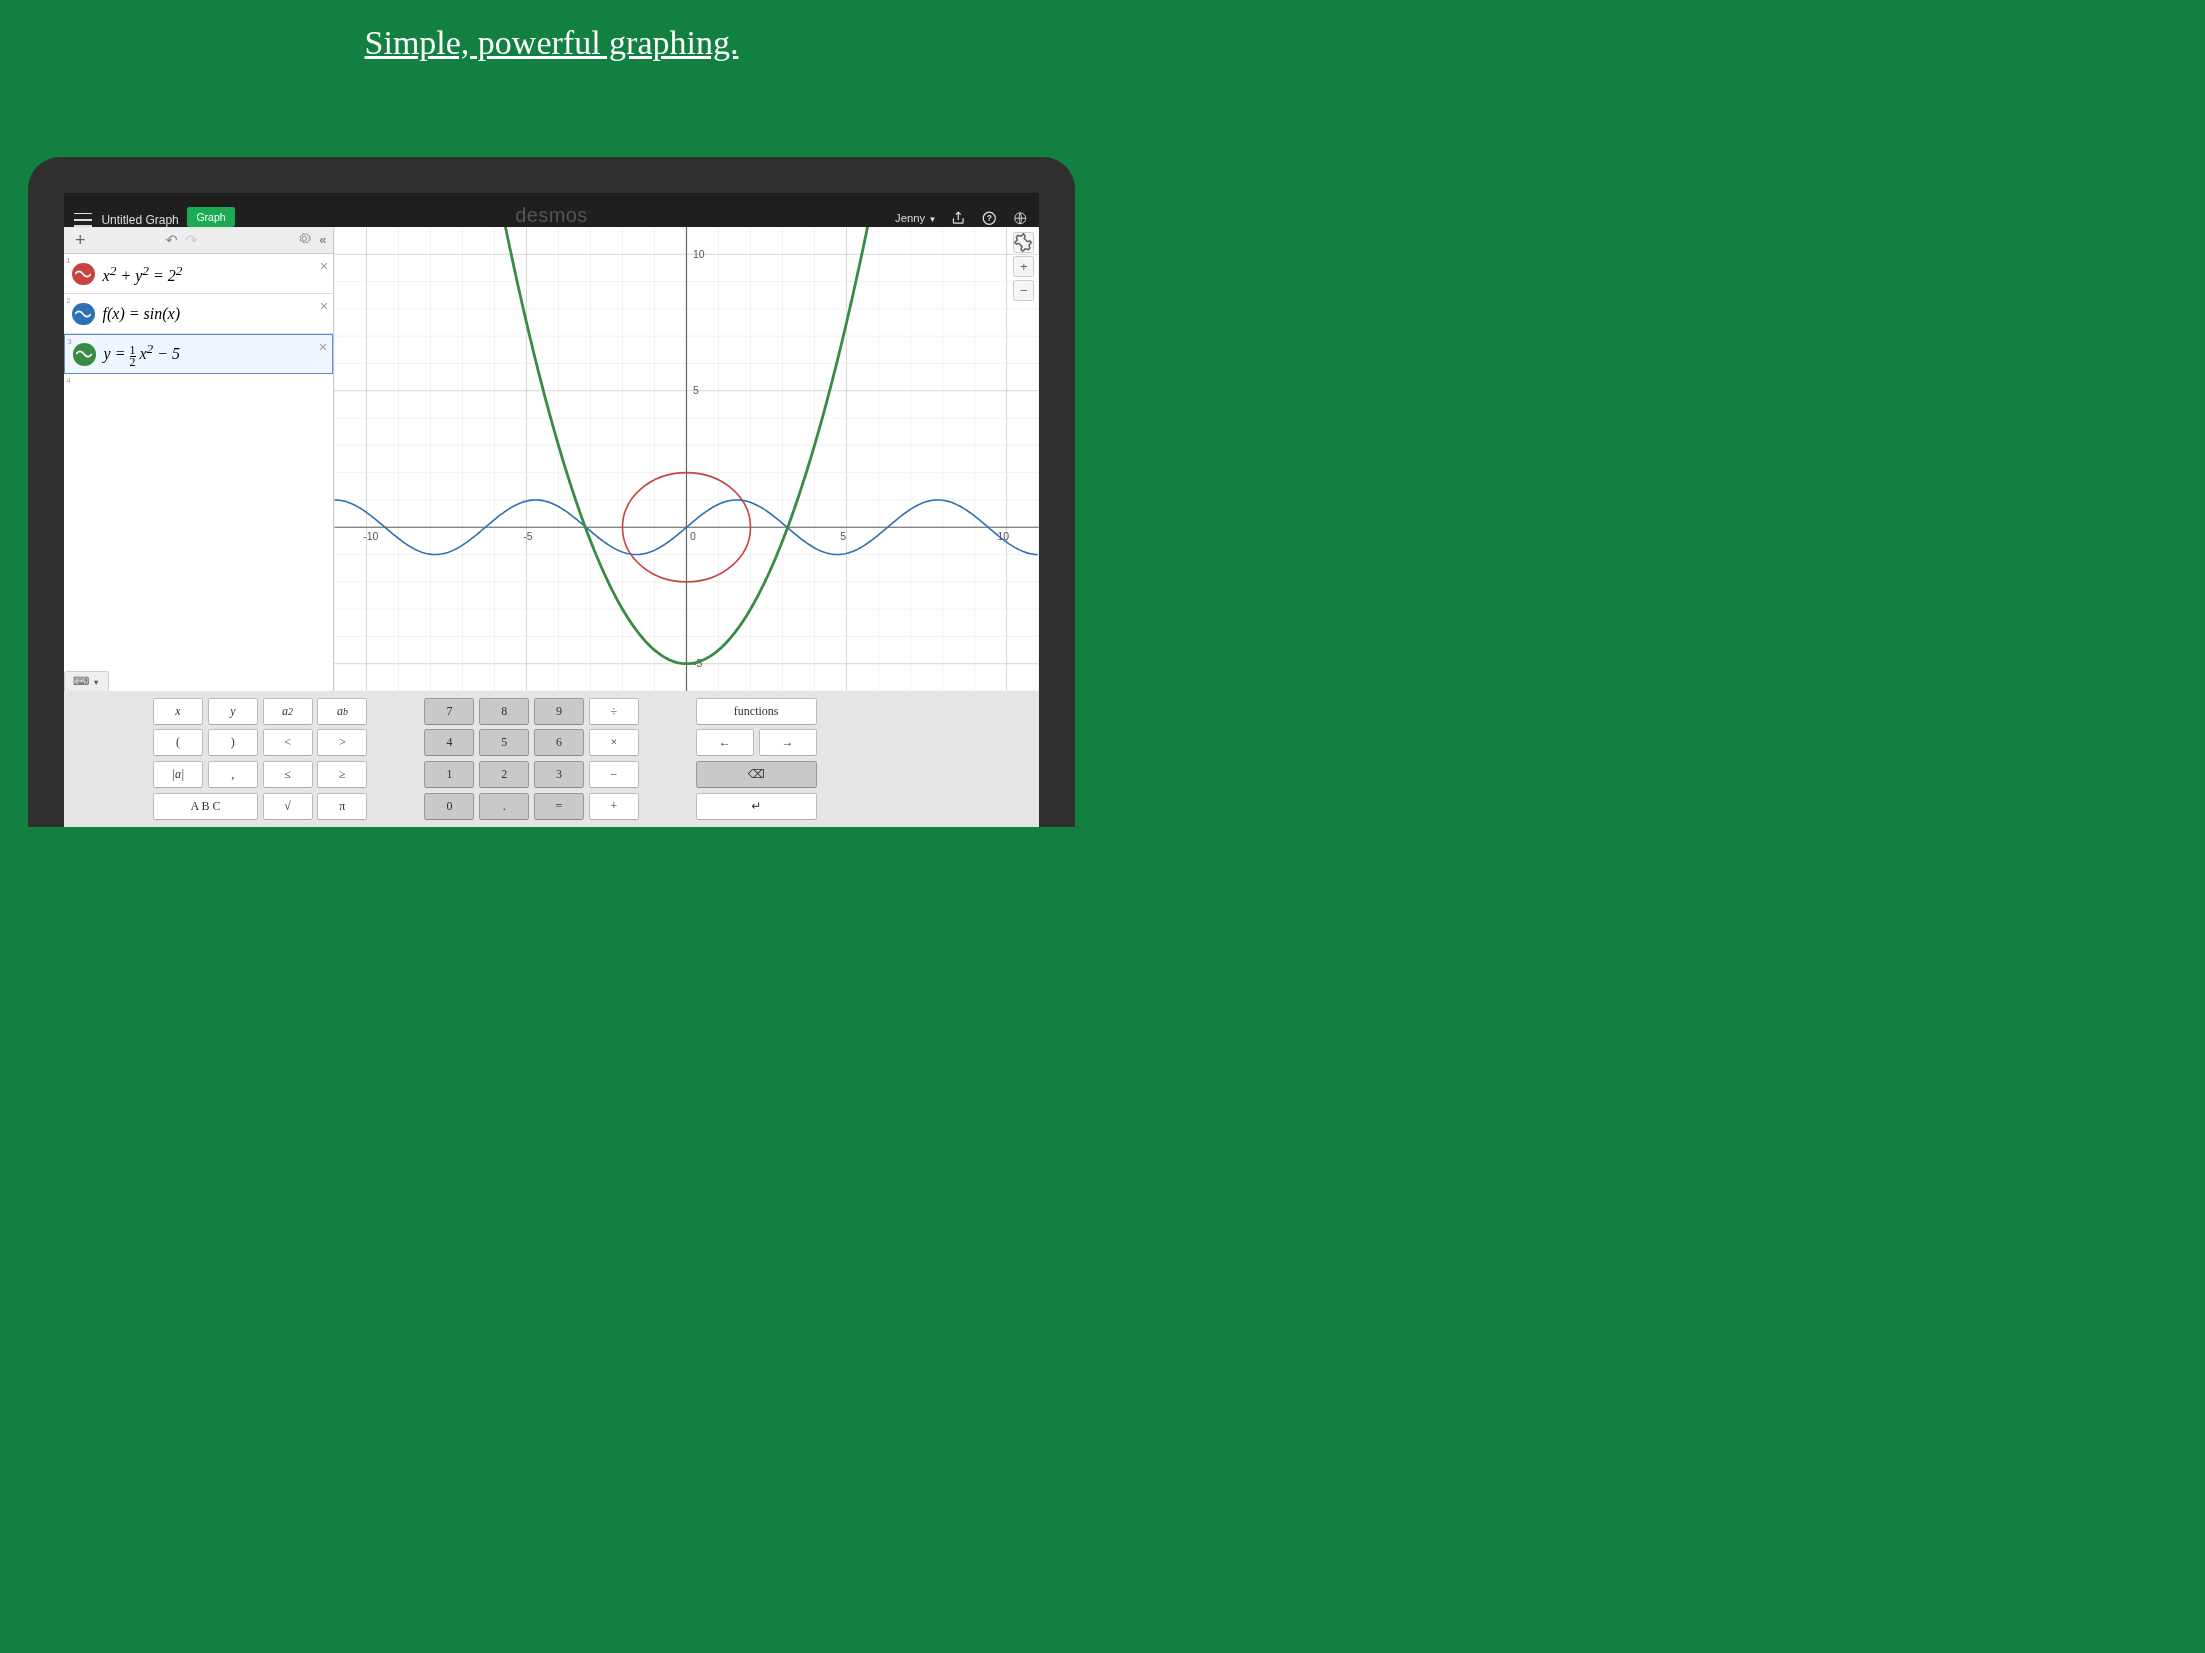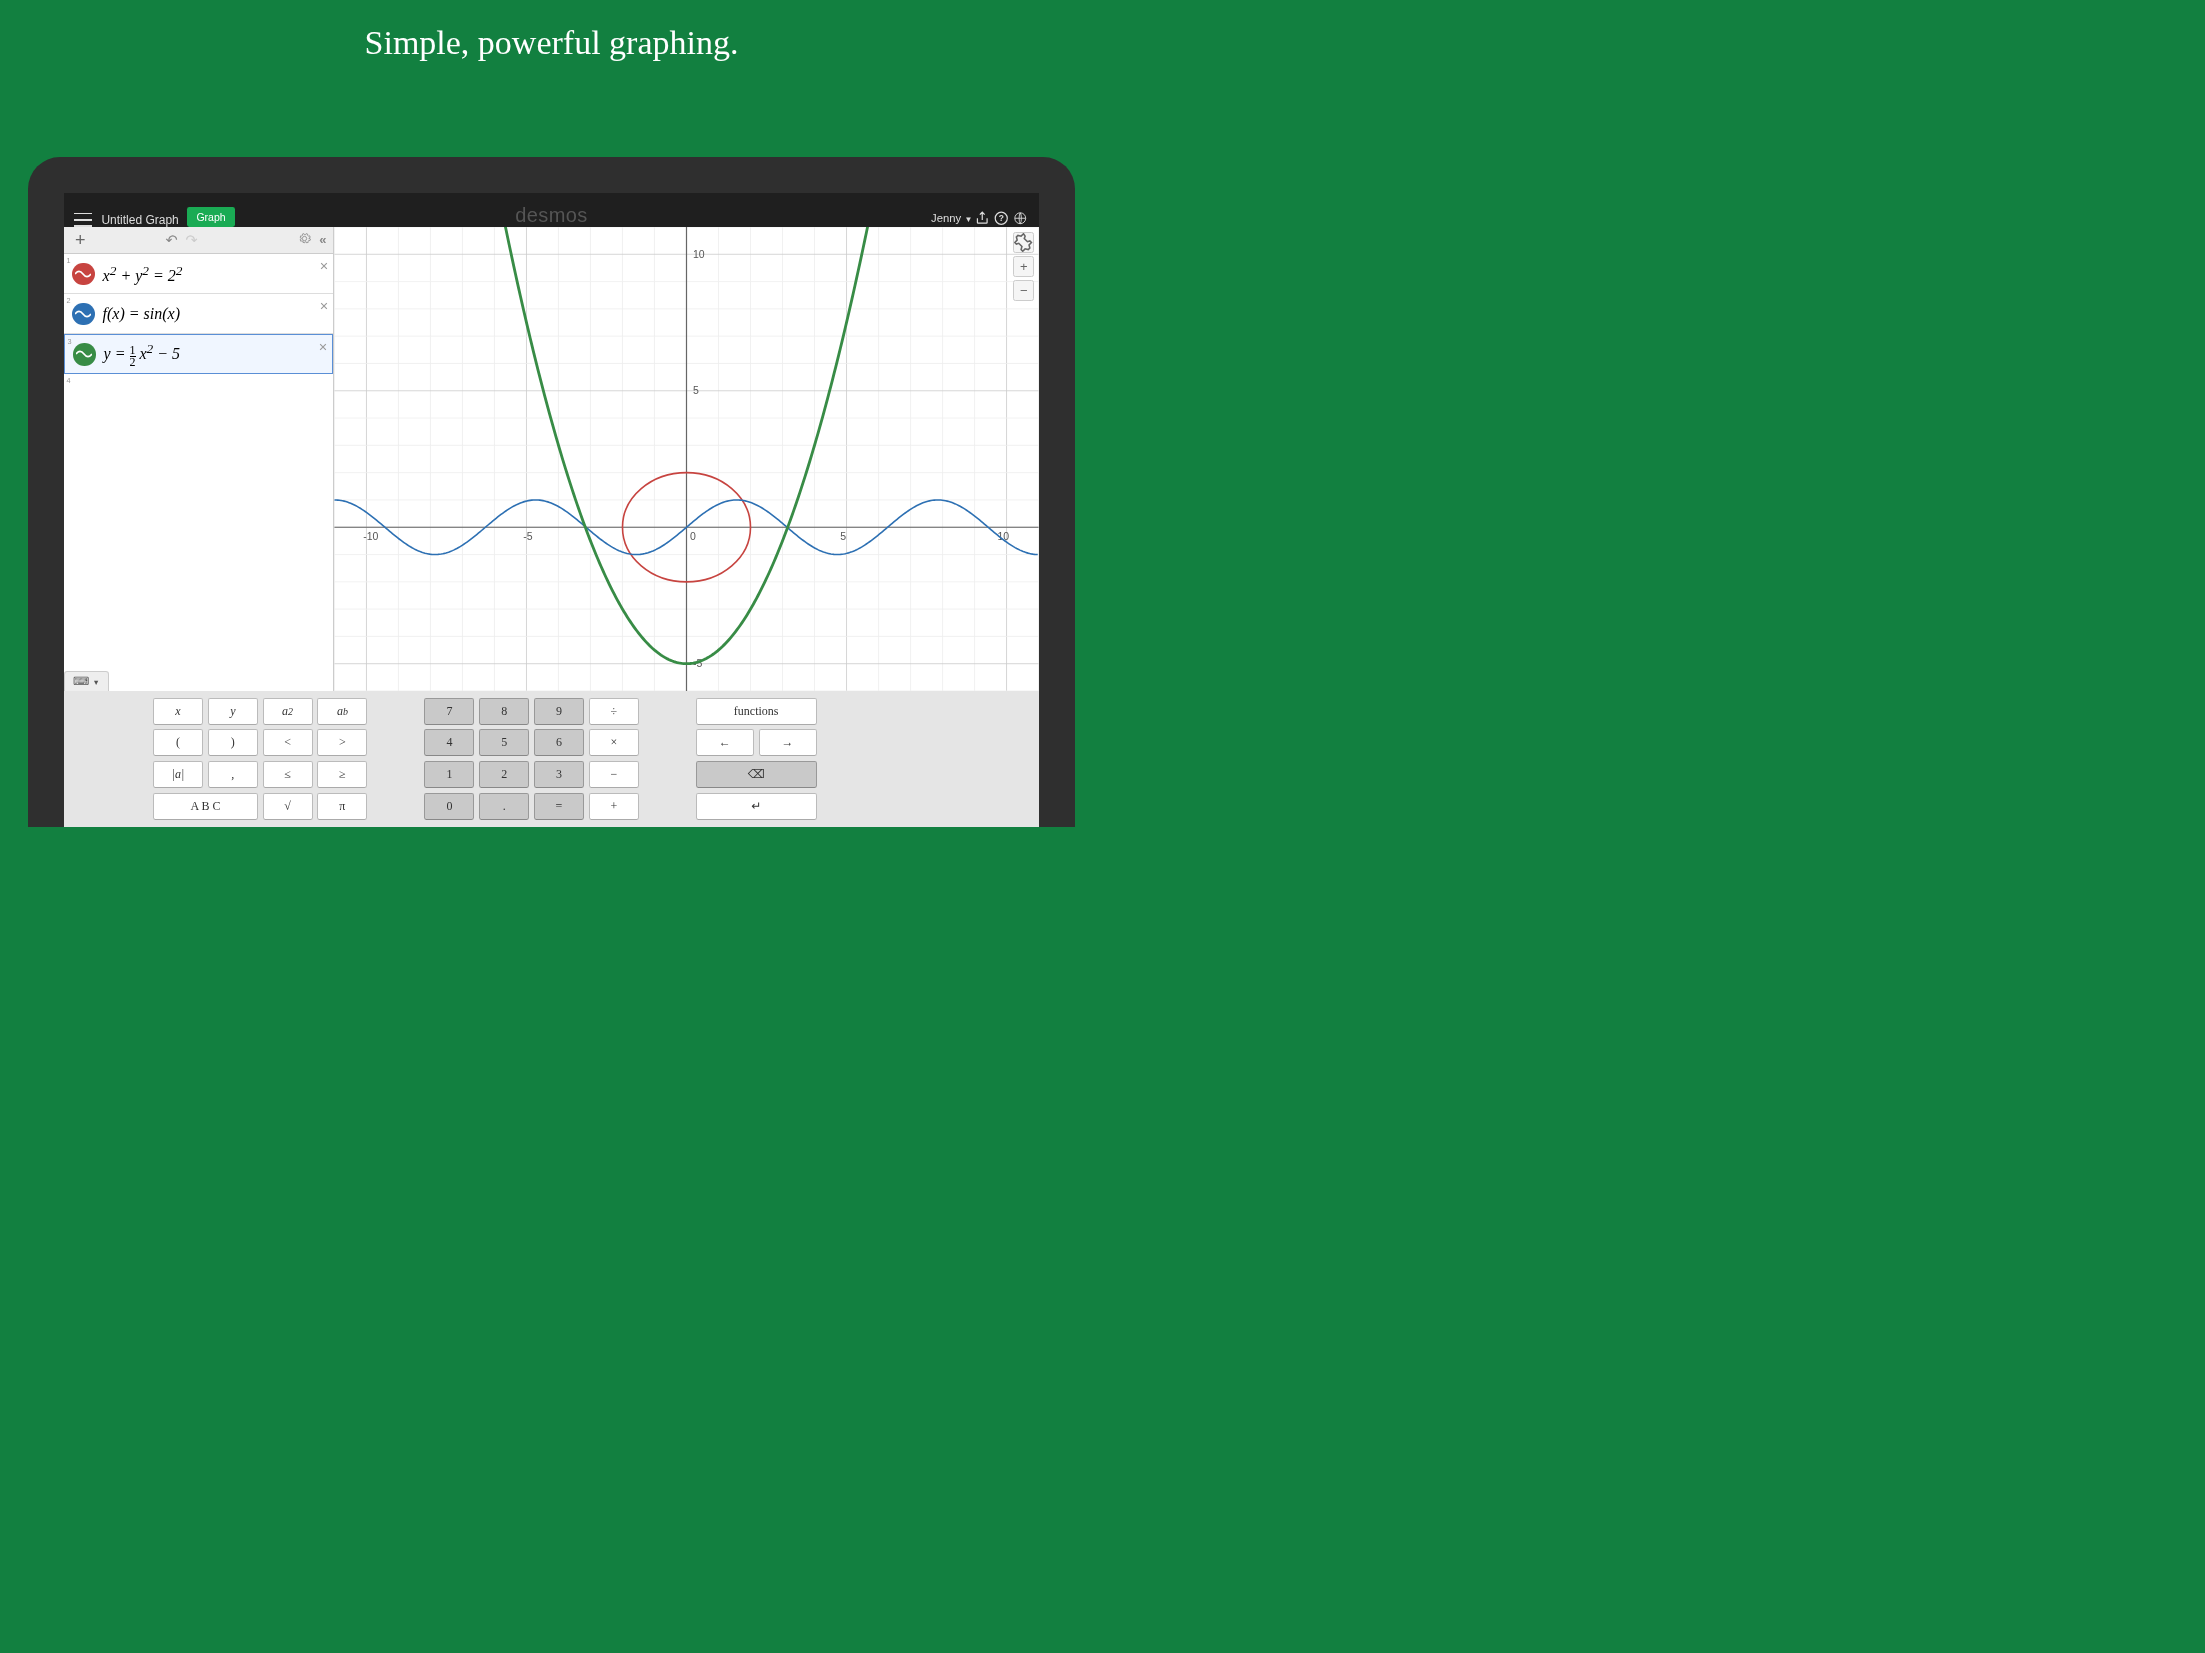--- a/index.html
+++ b/index.html
@@ -14,20 +14,21 @@
   .hero {
     text-align: center;
     color: #fff;
     padding-top: 24px;
   }
   .hero h1 {
     font-family: Georgia, 'Times New Roman', serif;
     font-weight: 400;
     font-size: 34px;
     margin-bottom: 21px;
+    text-decoration: underline;
   }
   .hero p {
     font-size: 19.4px;
     font-weight: 300;
     color: #e8f5ee;
   }
   .tablet {
     position: absolute;
     top: 157px;
     left: 28px;
@@ -81,21 +82,21 @@
     transform: translateX(-50%);
     color: #555;
     font-size: 20px;
     letter-spacing: 0.4px;
     font-weight: 500;
   }
   .topbar-right {
     margin-left: auto;
     display: flex;
     align-items: center;
-    gap: 1px;
+    gap: 13px;
     color: #ddd;
   }
   .user-name { font-size: 11.3px; cursor: pointer; }
   .top-icon {
     width: 18px; height: 18px;
     display: flex; align-items: center; justify-content: center;
     cursor: pointer;
     color: #ddd;
   }
   

